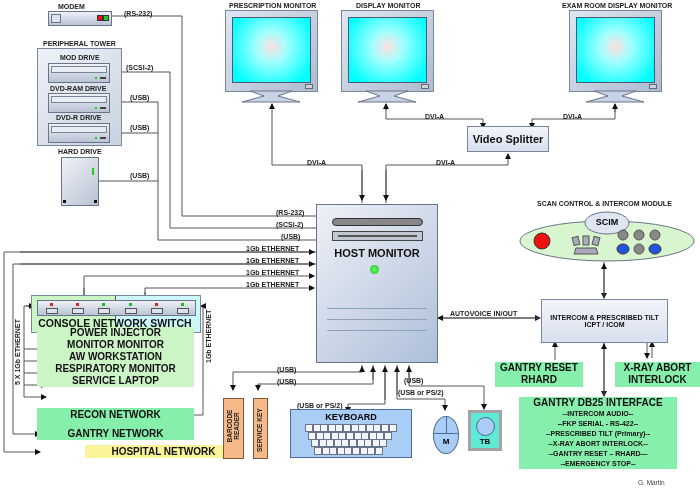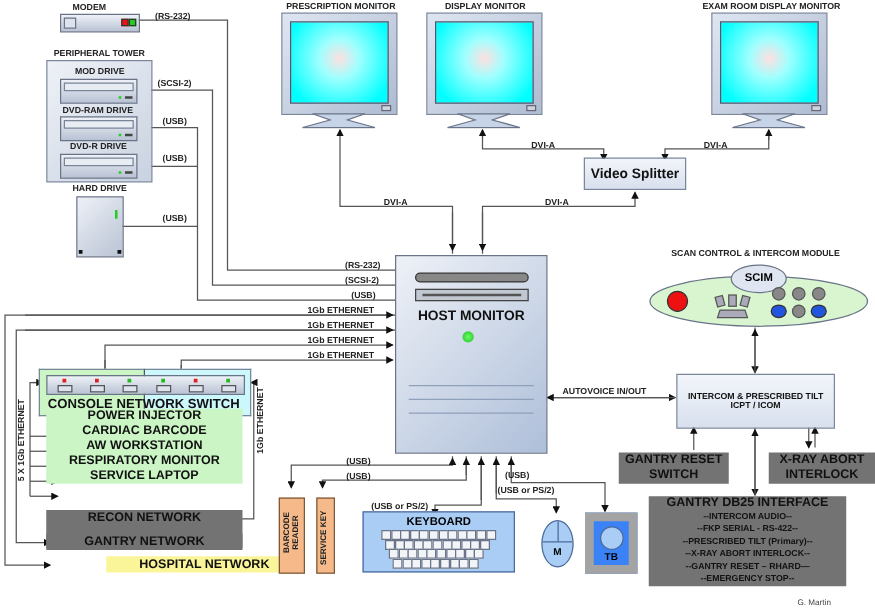--- a/index.html
+++ b/index.html
@@ -9,21 +9,21 @@
   .title-sm { position:absolute; font-size:7px; font-weight:bold; color:#222; white-space:nowrap; text-align:center; }
   svg.wires { position:absolute; left:0; top:0; }
   .monitor-frame { position:absolute; background:linear-gradient(135deg,#dfe6f2,#aebbd1); border:1px solid #7a869c; }
   .monitor-screen { position:absolute; left:6px; top:6px; right:6px; bottom:8px; background:radial-gradient(circle at 50% 45%, #ffe0e0 0%, #a0ffff 30%, #00ffff 85%); border:1px solid #4a5a70; }
   .monitor-btn { position:absolute; right:4px; bottom:2px; width:6px; height:3px; background:#cdd4de; border:1px solid #667; }
   .drive { position:absolute; background:linear-gradient(#eef1f7,#b9c3d4); border:1px solid #6a7488; height:18px; }
   .drive .slot { position:absolute; left:2px; right:2px; top:2px; height:5px; background:#e8ecf3; border:1px solid #7a8498; }
   .drive .led { position:absolute; right:12px; bottom:3px; width:2px; height:2px; background:#20d020; }
   .drive .btn { position:absolute; right:3px; bottom:3px; width:6px; height:2px; background:#444; }
   .box { position:absolute; border:1px solid #7a869c; background:linear-gradient(#f2f5fa,#d8e0ee); display:flex; align-items:center; justify-content:center; text-align:center; font-weight:bold; color:#111; }
-  .cyanbar { position:absolute; background:#737373; font-weight:bold; color:#111; text-align:center; }
+  .cyanbar { position:absolute; background:#86efac; font-weight:bold; color:#111; text-align:center; }
   .greenbar { position:absolute; background:#ccf5c6; font-weight:bold; color:#111; text-align:center; }
   .yellowbar { position:absolute; background:#fbf59a; font-weight:bold; color:#111; text-align:center; }
   .vert { position:absolute; font-size:7px; font-weight:bold; color:#222; white-space:nowrap; transform-origin:left top; transform:rotate(-90deg); }
 </style>
 </head>
 <body>
 
 <svg class="wires" width="700" height="491">
   <defs>
     <marker id="ar" markerWidth="6" markerHeight="6" refX="5" refY="3" orient="auto">
@@ -222,21 +222,21 @@
     </div>
 </div>
 <div class="abs" style="left:31px;top:317px;width:168px;text-align:center;font-size:10.5px;font-weight:bold;color:#111;">CONSOLE NETWORK SWITCH</div>
 
 <div class="vert" style="left:14px;top:385px;">5 X 1Gb ETHERNET</div>
 <div class="vert" style="left:205px;top:363px;">1Gb ETHERNET</div>
 
 <div class="greenbar" style="left:37px;top:327px;width:157px;height:60px;">
   <div style="font-size:10px;line-height:12px;padding-top:0px;">
     <div>POWER INJECTOR</div>
-    <div>CARDIAC BARCODE</div>
+    <div>MONITOR MONITOR</div>
     <div>AW WORKSTATION</div>
     <div>RESPIRATORY MONITOR</div>
     <div>SERVICE LAPTOP</div>
   </div>
 </div>
 
 <div class="cyanbar" style="left:37px;top:408px;width:157px;height:30px;font-size:10px;line-height:13px;">RECON NETWORK</div>
 <div class="cyanbar" style="left:37px;top:427px;width:157px;height:13px;font-size:10px;line-height:13px;">GANTRY NETWORK</div>
 <div class="yellowbar" style="left:37px;top:445px;width:157px;height:13px;font-size:10px;line-height:13px;margin-left:48px;">HOSPITAL NETWORK</div>
 
@@ -300,21 +300,21 @@
       <div style="position: absolute; width: 6px; height: 6px; background: rgb(242, 244, 248); border: 1px solid rgb(106, 116, 136); left: 69.8px; top: 22.8px;"></div>
     </div>
 </div>
 
 <div class="abs" style="left:433px;top:416px;width:24px;height:36px;border-radius:50%;background:#a9cdf5;border:1px solid #4a6a9a;overflow:hidden;">
   <div class="abs" style="left:0;right:0;top:16px;height:1px;background:#4a6a9a;"></div>
   <div class="abs" style="left:12px;top:0;width:1px;height:16px;background:#4a6a9a;"></div>
   <div class="abs" style="left:0;right:0;top:20px;text-align:center;font-size:8px;font-weight:bold;">M</div>
 </div>
 
-<div class="abs" style="left:468px;top:410px;width:28px;height:35px;background:#3b82f6;border:7px solid #a3a3a3;">
+<div class="abs" style="left:468px;top:410px;width:28px;height:35px;background:#5eead4;border:3px solid #a3a3a3;">
   <div class="abs" style="left:5px;top:4px;width:17px;height:17px;border-radius:50%;background:#a9cdf5;border:1px solid #4a6a9a;"></div>
   <div class="abs" style="left:0;right:0;top:24px;text-align:center;font-size:8px;font-weight:bold;">TB</div>
 </div>
 
 <div class="title-sm" style="left:537px;top:200px;">SCAN CONTROL &amp; INTERCOM MODULE</div>
 <svg class="abs" style="left:517px;top:208px;" width="180" height="56">
   <ellipse cx="90" cy="33" rx="87" ry="20" fill="#d8f5d0" stroke="#6a7488"></ellipse>
   <ellipse cx="90" cy="15" rx="22" ry="11" fill="#dfe6f2" stroke="#6a7488"></ellipse>
   <circle cx="25" cy="33" r="8" fill="#ee1111" stroke="#333"></circle>
   <rect x="56" y="29" width="6" height="8" fill="#aab" stroke="#555" transform="rotate(-15 59 33)"></rect>
@@ -331,21 +331,21 @@
 <div class="abs" style="left:585px;top:217px;width:44px;text-align:center;font-size:9px;font-weight:bold;">SCIM</div>
 
 <div class="lbl" style="left:450px;top:310px;">AUTOVOICE IN/OUT</div>
 <div class="box" style="left:541px;top:299px;width:125px;height:42px;font-size:7px;flex-direction:column;">
   <div>INTERCOM &amp; PRESCRIBED TILT</div>
   <div>ICPT / ICOM</div>
 </div>
 
 <div class="cyanbar" style="left:495px;top:362px;width:88px;height:25px;font-size:10px;line-height:12px;">
   <div>GANTRY RESET</div>
-  <div>SWITCH</div>
+  <div>RHARD</div>
 </div>
 <div class="cyanbar" style="left:615px;top:362px;width:85px;height:25px;font-size:10px;line-height:12px;">
   <div>X-RAY ABORT</div>
   <div>INTERLOCK</div>
 </div>
 
 <div class="cyanbar" style="left:519px;top:397px;width:158px;height:72px;">
   <div style="font-size:10px;line-height:12px;">GANTRY DB25 INTERFACE</div>
   <div style="font-size:7px;line-height:10px;">
     <div>--INTERCOM AUDIO--</div>

